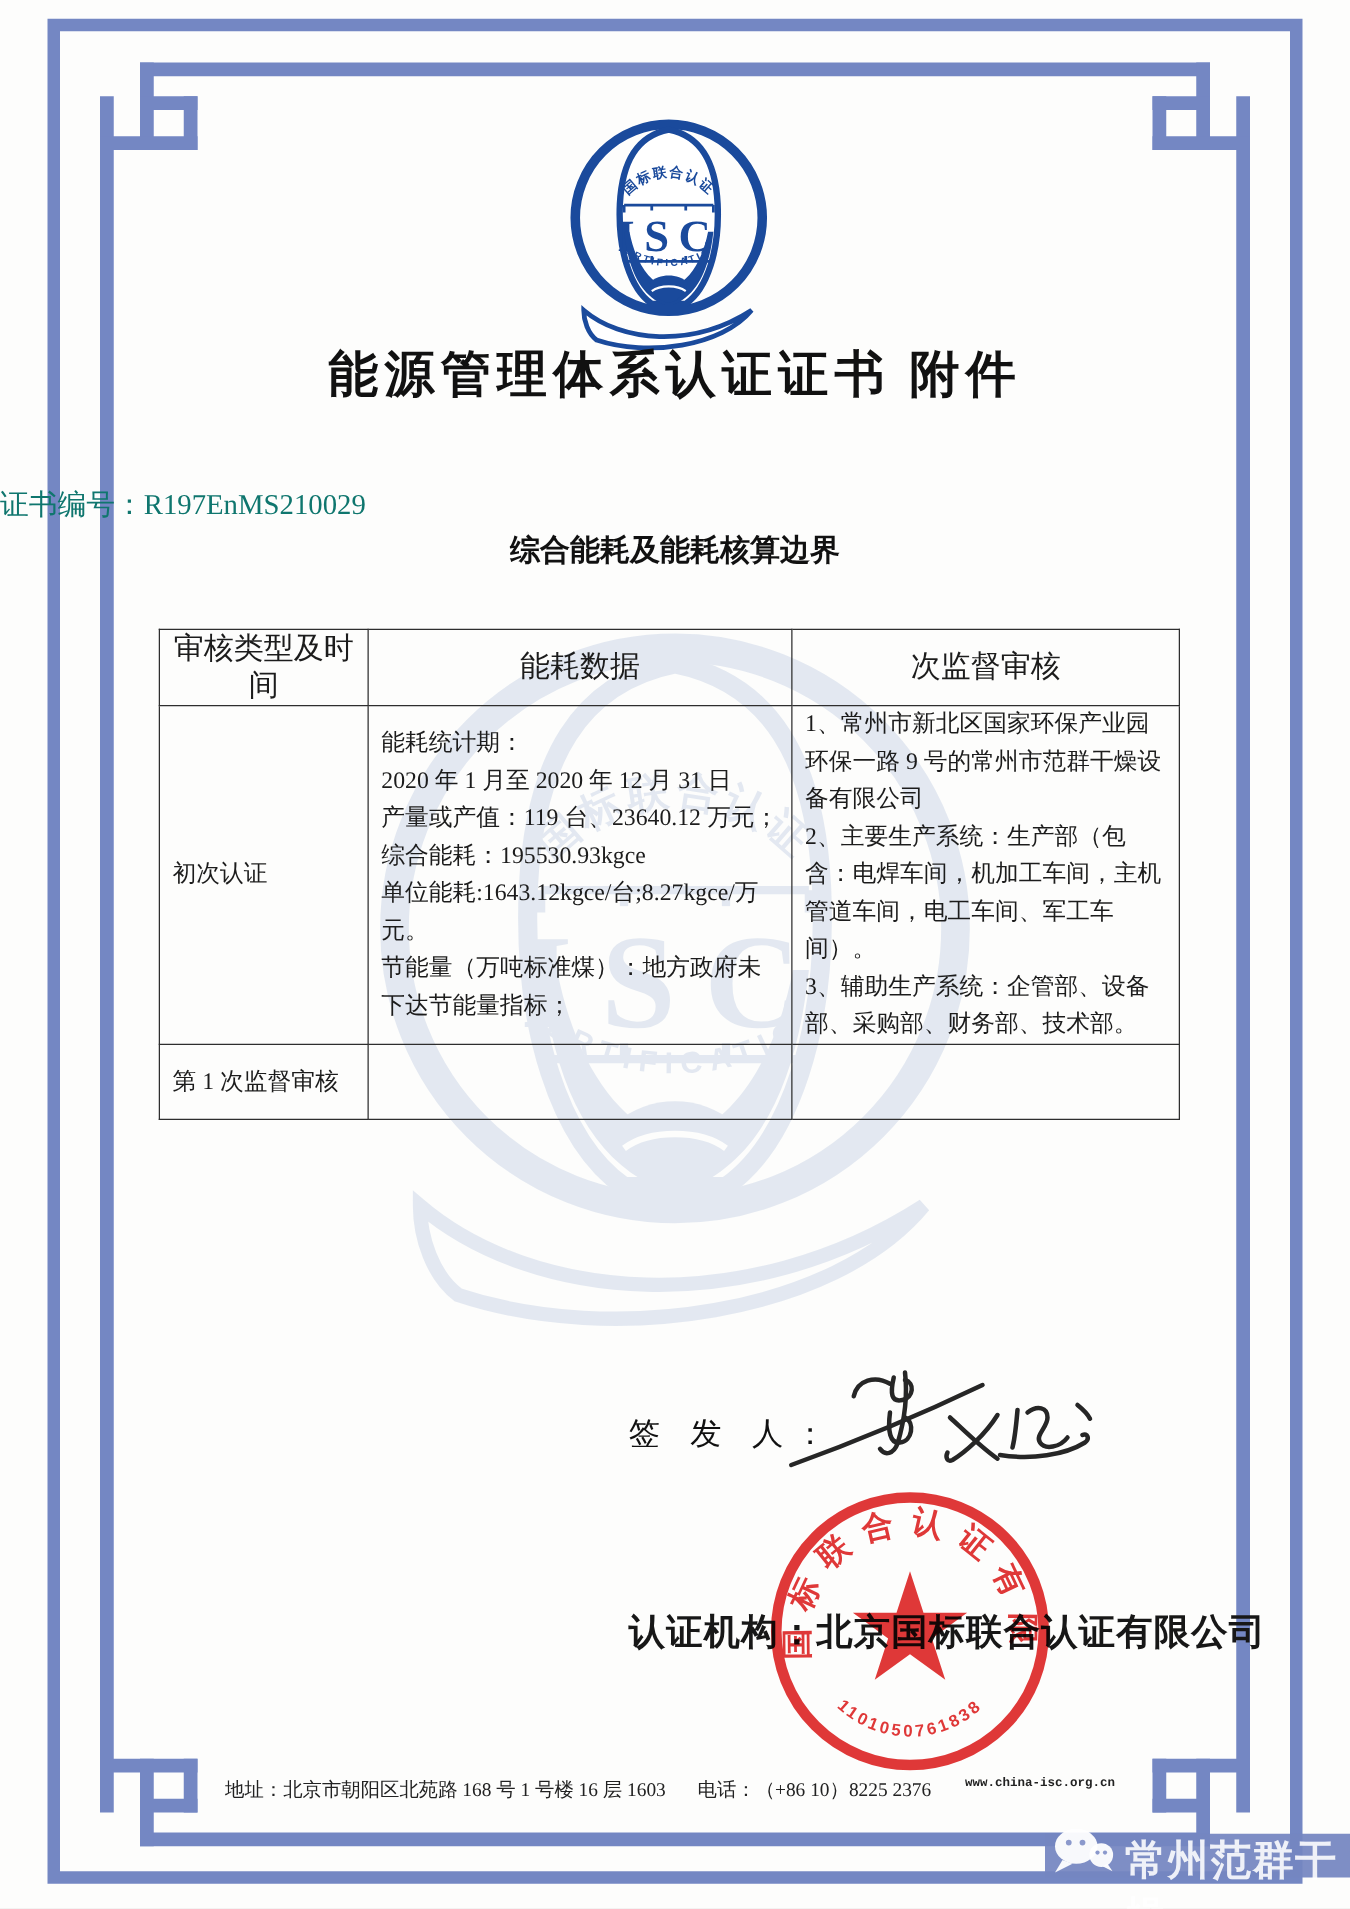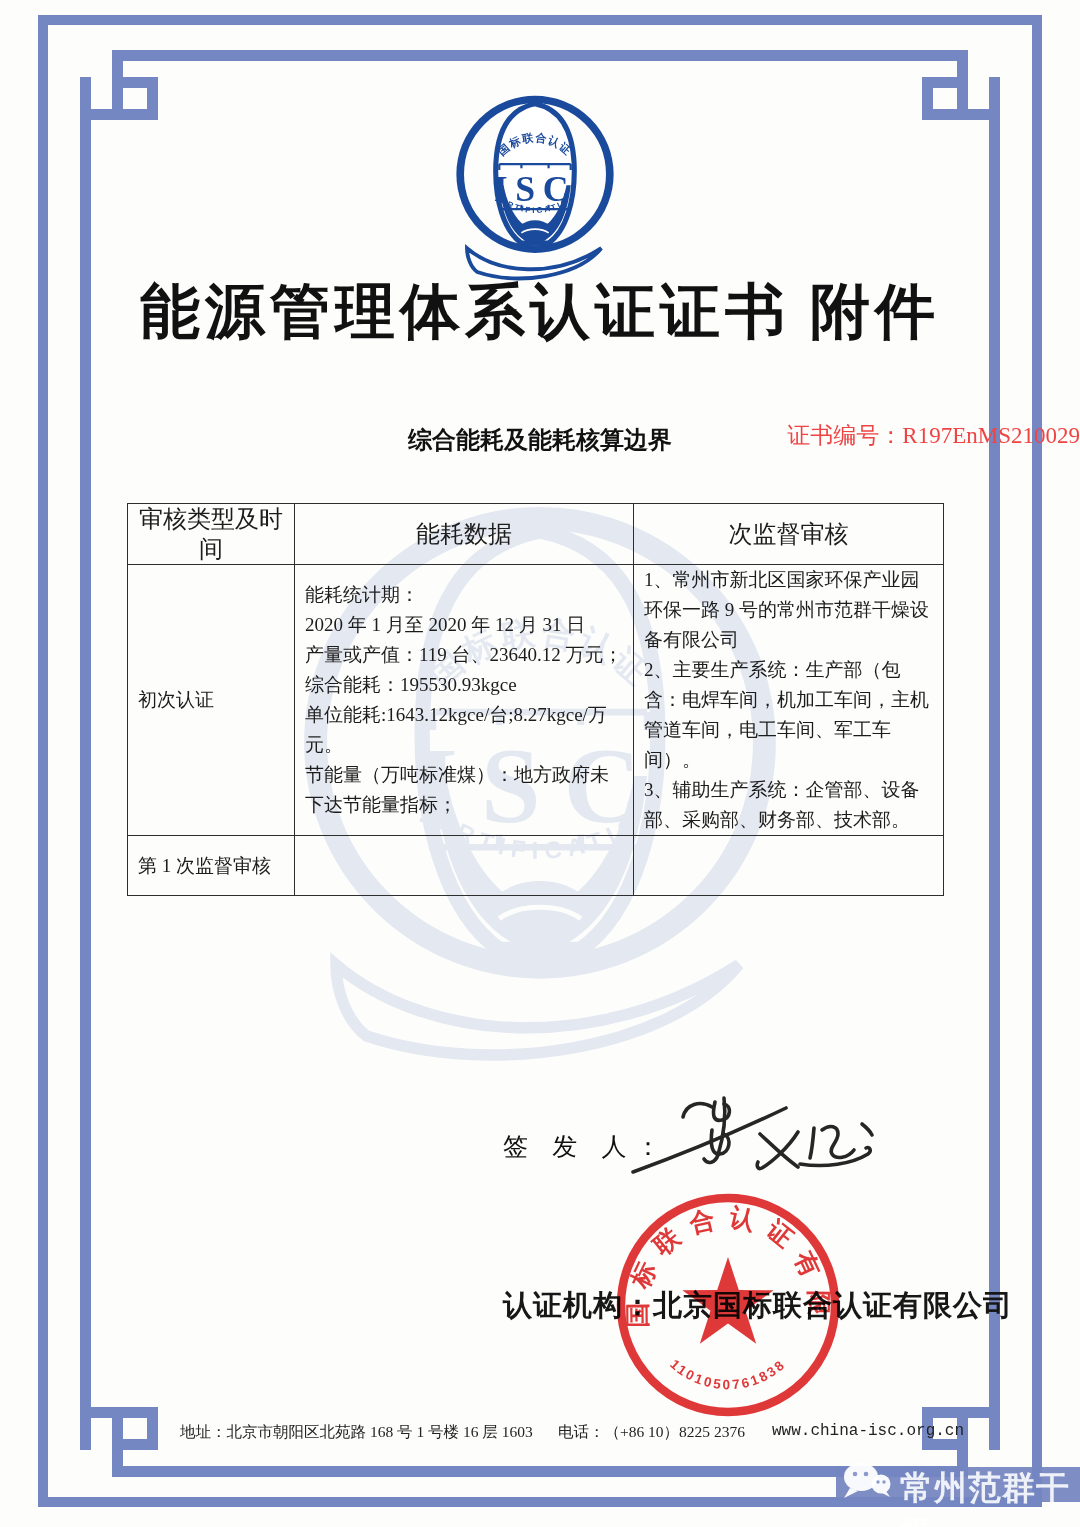--- a/index.html
+++ b/index.html
@@ -7,25 +7,25 @@
     position:relative;width:1080px;height:1527px;margin:0 auto;
     background:#fdfdfc;overflow:hidden;
     font-family:"Liberation Serif","DejaVu Serif",serif;color:#1c1c1c;
   }
   svg{display:block;}
   .frame-svg{position:absolute;left:0;top:0;pointer-events:none;}
   .wm-big{position:absolute;left:285px;top:475px;width:510px;height:612px;opacity:0.11;pointer-events:none;}
   .logo-svg{position:absolute;left:450px;top:85px;width:170px;height:204px;}
   .title{
     position:absolute;left:0;top:272px;width:100%;text-align:center;
-    font-size:60px;font-weight:bold;letter-spacing:5px;color:#111;
+    font-size:40px;font-weight:bold;letter-spacing:5px;color:#111;
   }
   .certline{
-    position:absolute;left:0;top:388px;width:100%;text-align:right;
-    font-size:23px;color:#ef4444;margin-top:32px;
+    position:absolute;left:0;top:388px;width:100%;text-align:left;
+    font-size:23px;color:#0f766e;
   }
   .subtitle{
     position:absolute;left:0;top:424px;width:100%;text-align:center;
     font-size:24px;font-weight:bold;color:#111;
   }
   .cert-table{
     position:absolute;left:127px;top:503px;width:816px;
     border-collapse:collapse;table-layout:fixed;
     font-size:19px;line-height:30px;color:#1c1c1c;
   }
@@ -51,21 +51,21 @@
     position:absolute;left:503px;top:1286px;font-size:29px;font-weight:bold;
     font-family:"Liberation Sans","DejaVu Sans",sans-serif;color:#171717;letter-spacing:1px;
   }
   .stamp-svg{
     position:absolute;left:608px;top:1185px;width:240px;height:240px;
     mix-blend-mode:multiply;opacity:0.92;
   }
   .footer-row{position:absolute;left:0;top:1422px;width:100%;font-size:15.5px;color:#222;}
   .footer-addr{position:absolute;left:180px;top:0;}
   .footer-phone{position:absolute;left:558px;top:0;}
-  .footer-site{position:absolute;left:772px;top:0;font-family:"Liberation Mono","DejaVu Sans Mono",monospace;font-size:16px;}
+  .footer-site{position:absolute;left:772px;top:0;font-family:"Liberation Mono","DejaVu Sans Mono",monospace;font-size:10px;font-weight:bold;}
   .wm-band{
     position:absolute;left:836px;top:1467px;width:244px;height:35px;
     background:rgba(116,133,193,0.93);
   }
   .wm-text{
     position:absolute;left:900px;top:1466px;
     font-family:"Liberation Sans","DejaVu Sans",sans-serif;
     font-size:33px;font-weight:bold;color:rgba(255,255,255,0.88);letter-spacing:1px;
   }
   .wm-icon{position:absolute;left:839px;top:1458px;width:56px;height:46px;}

